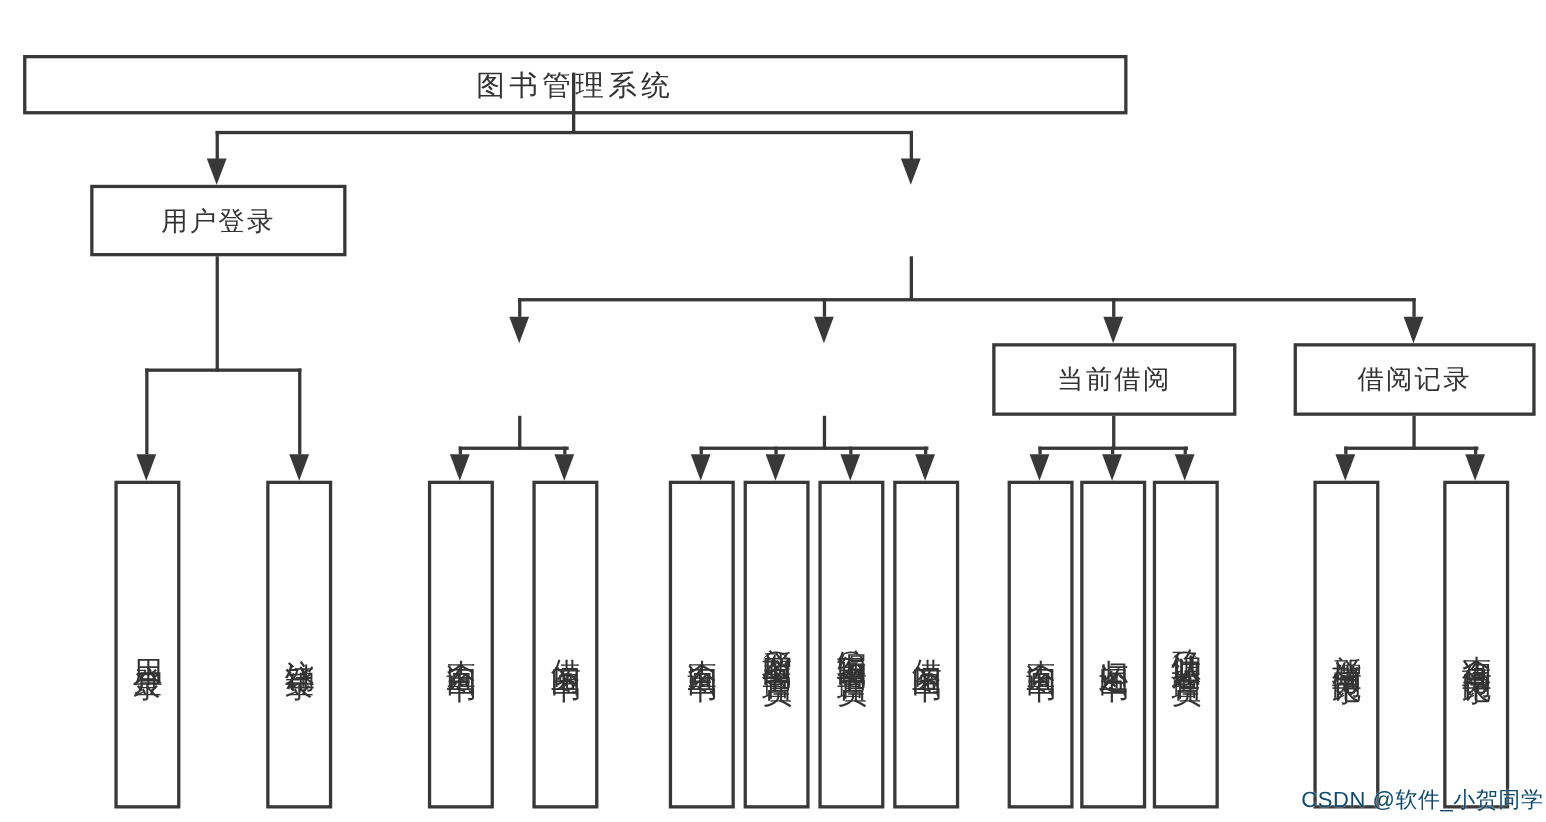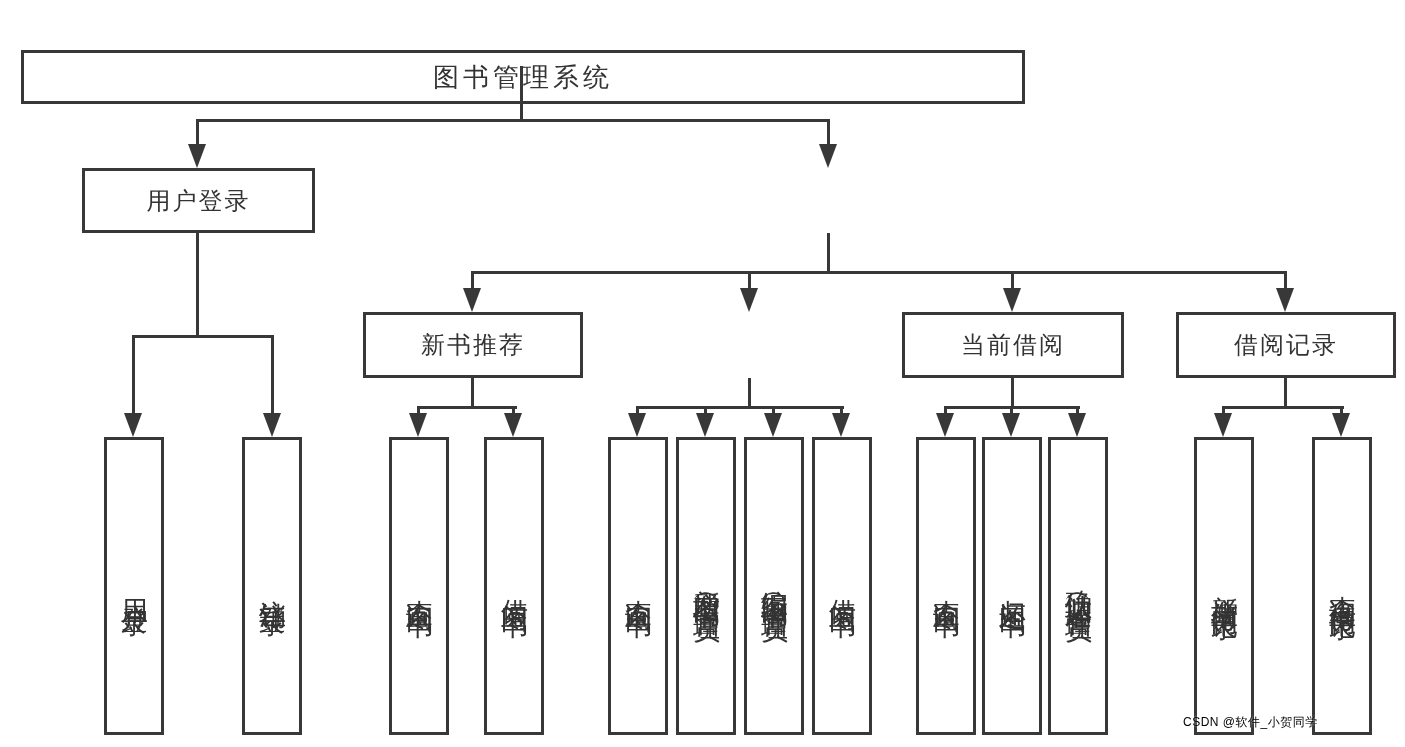--- a/index.html
+++ b/index.html
@@ -35,22 +35,22 @@
   .vline{width:3px;}
   .arrow{
     position:absolute;width:0;height:0;
     border-left:9px solid transparent;
     border-right:9px solid transparent;
     border-top:24px solid #383838;
   }
   .watermark{
     position:absolute;
     left:1183px;top:714px;
-    font-size:12px;
-    color:#000000;
+    font-size:20px;
+    color:#0c4a6e;
     letter-spacing:0.5px;
     text-shadow:0 0 2px rgba(255,255,255,0.9);
     white-space:nowrap;
     text-align:center;
   }
 </style>
 </head>
 <body>
 
 <div id="stage">
@@ -77,21 +77,20 @@
   <div class="hline" style="left:471px;top:271px;width:816px;"></div>
   <div class="vline" style="left:471px;top:271px;height:17px;"></div>
   <div class="arrow" style="left:463px;top:288px;"></div>
   <div class="vline" style="left:748px;top:271px;height:17px;"></div>
   <div class="arrow" style="left:740px;top:288px;"></div>
   <div class="vline" style="left:1011px;top:271px;height:17px;"></div>
   <div class="arrow" style="left:1003px;top:288px;"></div>
   <div class="vline" style="left:1284px;top:271px;height:17px;"></div>
   <div class="arrow" style="left:1276px;top:288px;"></div>
 
-  <div class="box h-box" style="left:363px;top:312px;width:220px;height:66px;">新书推荐</div>
   <div class="box h-box" style="left:902px;top:312px;width:222px;height:66px;">当前借阅</div>
   <div class="box h-box" style="left:1176px;top:312px;width:220px;height:66px;">借阅记录</div>
 
   <div class="vline" style="left:471px;top:378px;height:31px;"></div>
   <div class="hline" style="left:417px;top:406px;width:100px;"></div>
   <div class="vline" style="left:417px;top:406px;height:7px;"></div>
   <div class="arrow" style="left:409px;top:413px;"></div>
   <div class="vline" style="left:512px;top:406px;height:7px;"></div>
   <div class="arrow" style="left:504px;top:413px;"></div>
 

